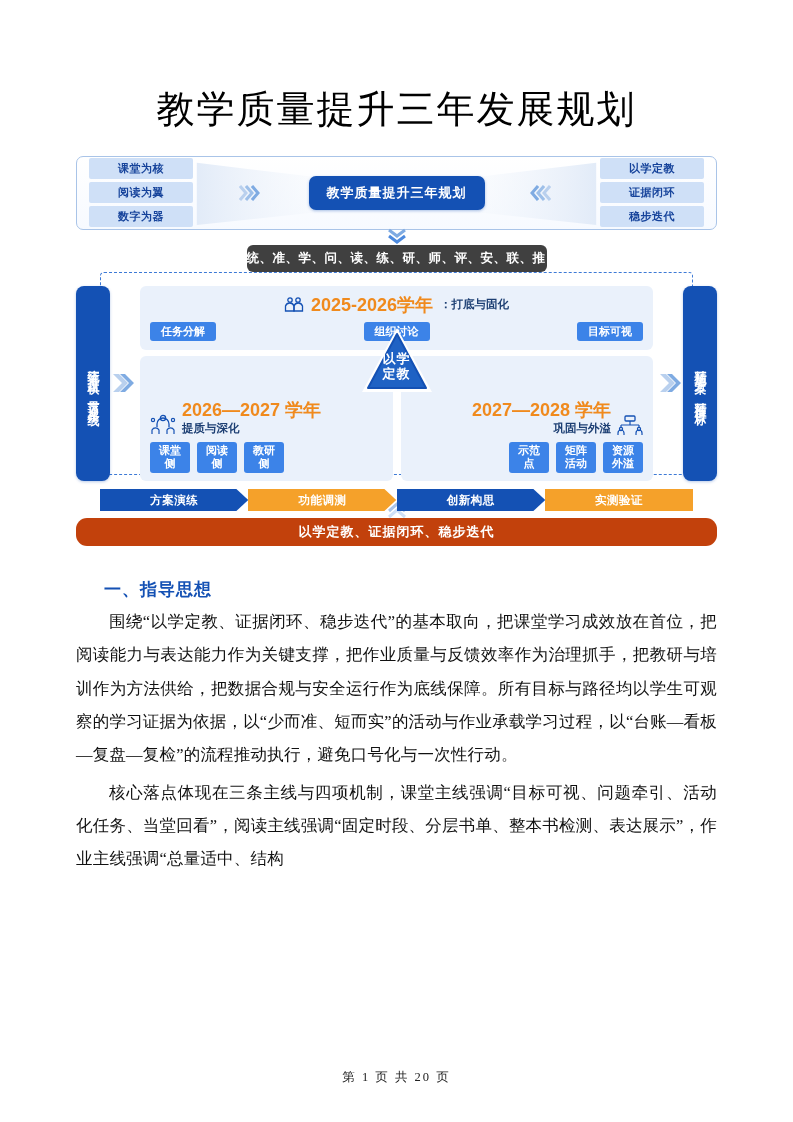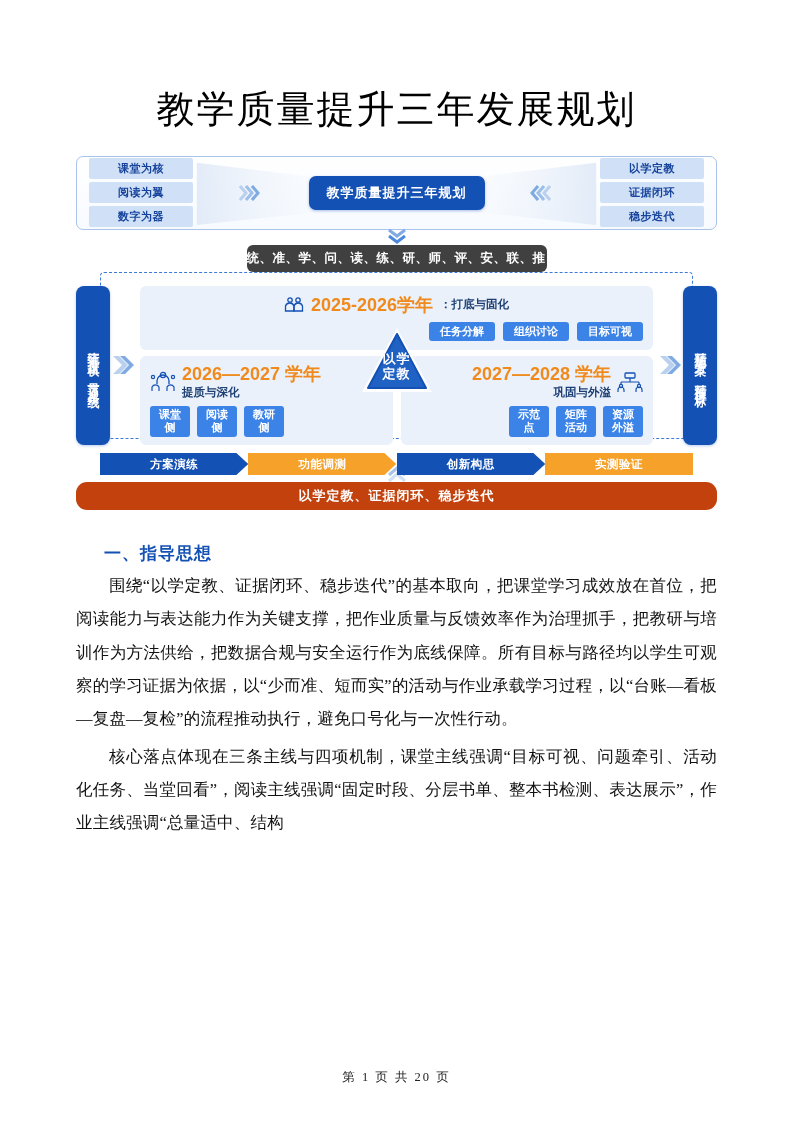--- a/index.html
+++ b/index.html
@@ -78,32 +78,32 @@
 
   .center-stack { flex:1; display:flex; flex-direction:column; gap:6px; position:relative; padding: 0 4px; }
 
   .phase-top {
     background:#eaf1fb; border-radius:6px; padding: 7px 10px 9px; text-align:center;
     position: relative;
   }
   .phase-head { display:flex; align-items:center; justify-content:center; gap:7px; }
   .phase-year { color:#f08a1d; font-weight:700; font-size:18px; font-family:"Liberation Sans", sans-serif;}
   .phase-sub { color:#1d3f73; font-weight:700; font-size:11.5px; font-family:"Liberation Sans", sans-serif;}
-  .tag-row { display:flex; gap:8px; justify-content:flex-end; margin-top:5px; }
+  .tag-row { display:flex; gap:8px; justify-content:space-between; margin-top:5px; }
   .tag {
     background:#3c83e8; color:#fff; font-weight:700; font-size:11px; border-radius:3px;
     padding:3px 11px; font-family:"Liberation Sans", sans-serif; line-height:1.25; text-align:center;
   }
   .tag.two { padding:2px 9px; }
 
   .phase-bottom-row { display:flex; gap:8px; align-items:stretch; position:relative; }
   .phase-card { background:#eaf1fb; border-radius:6px; padding:8px 10px; flex:1; position:relative; }
   .phase-card.left { padding-right: 46px; }
   .phase-card.right { padding-left: 46px; }
-  .pc-head { display:flex; align-items:center; gap:6px; }
+  .pc-head { display:flex; align-items:flex-end; gap:6px;margin-top:36px; }
   .pc-head.rightal { justify-content:flex-end; }
   .pc-text { line-height:1.2; }
   .pc-text.r { text-align:right; }
   .pc-tags { display:flex; gap:7px; margin-top:6px; }
   .pc-tags.r { justify-content:flex-end; }
 
   .diamond {
     position:absolute; left:50%; top:-34px; transform:translateX(-50%);
     width:78px; height:78px; z-index:6; display:flex; align-items:center; justify-content:center;
   }

